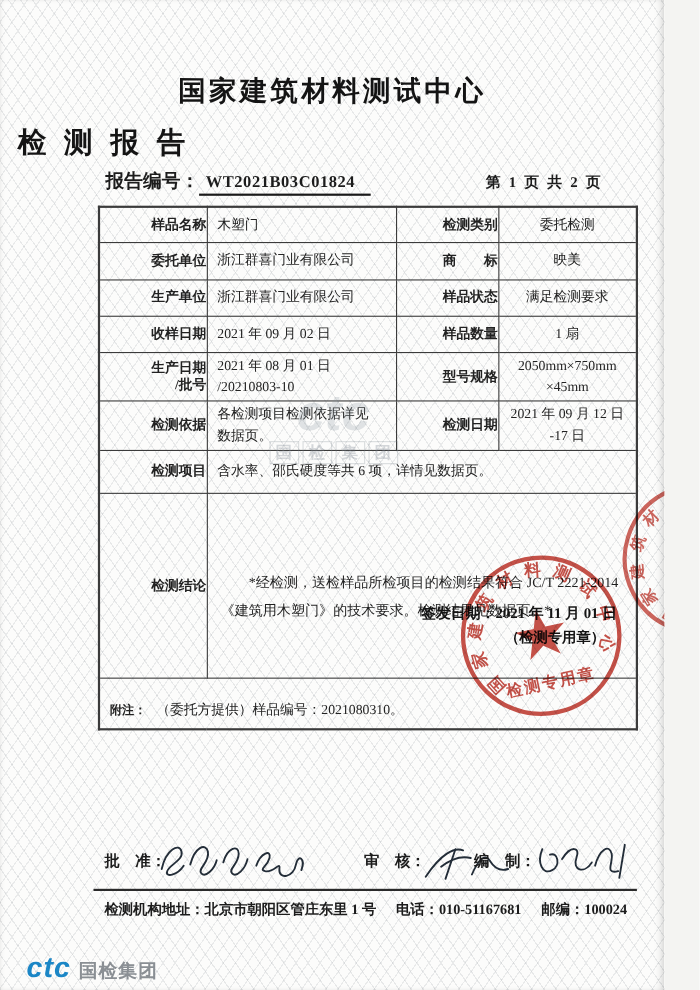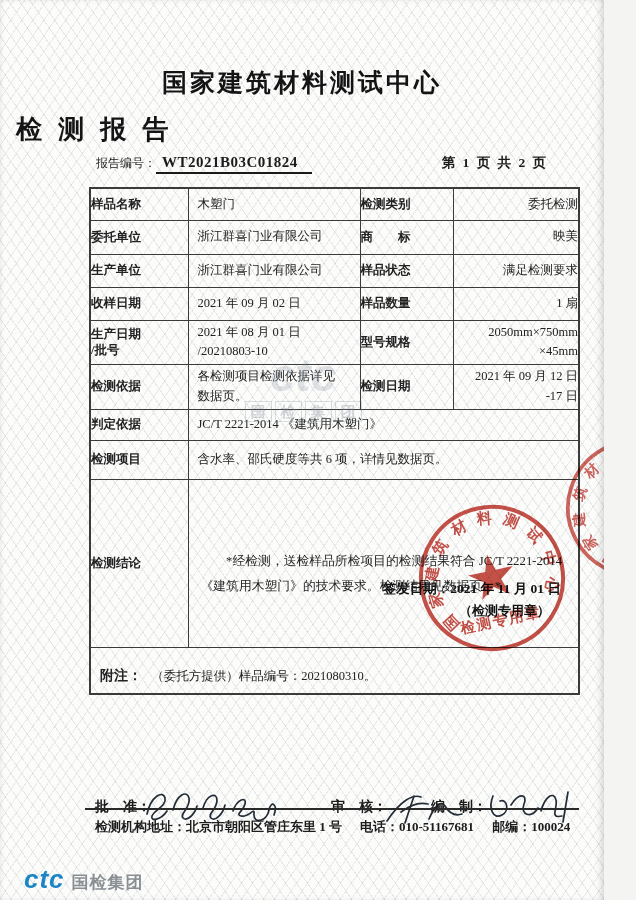--- a/index.html
+++ b/index.html
@@ -24,60 +24,60 @@
   }
   .doc-title{
     position:absolute; top:112px; left:0; width:100%;
     text-align:left; font-size:26px; font-weight:bold;
     letter-spacing:0.62em; text-indent:0.62em; color:#141414;
   }
   .report-row{
     position:absolute; top:153px; left:96px; right:56px;
     display:flex; justify-content:space-between; align-items:baseline;
   }
-  .report-no-label{ font-size:12px; font-weight:normal; }
+  .report-no-label{ font-size:17px; font-weight:bold; }
   .report-no{
     font-size:15px; font-weight:bold; letter-spacing:0.5px;
     border-bottom:2px solid #1a1a1a; padding:0 14px 2px 6px;
   }
   .page-info{ font-size:13.5px; font-weight:bold; letter-spacing:2px; }
 
   table.report{
     position:absolute; left:89px; top:187px; width:489px;
     border-collapse:collapse; table-layout:fixed;
   }
   table.report td{
     border:1px solid #3b3b3b; vertical-align:middle;
     font-size:12.5px; color:#222; overflow:hidden;
   }
   table.report{ border:2px solid #3b3b3b; }
   td.lbl{
-    text-align:left; font-weight:bold; font-size:13.5px; color:#111;
+    text-align:right; font-weight:bold; font-size:13.5px; color:#111;
     white-space:pre-line; line-height:1.3;
   }
   td.val-l{ text-align:left; padding-left:9px; white-space:pre-line; line-height:1.55; }
-  td.val-c{ text-align:right; white-space:pre-line; line-height:1.55; }
+  td.val-c{ text-align:center; white-space:pre-line; line-height:1.55; }
   td.conclusion-cell{ position:relative; vertical-align:top; }
   .conclusion-text{
     padding:22px 10px 0 12px; text-indent:2em; line-height:1.95;
     font-size:12.8px; color:#1f1f1f;
   }
   .issue-date{
     position:absolute; top:100px; right:17px;
     font-size:13.5px; font-weight:bold; color:#141414;
   }
   .seal-note{
     position:absolute; top:122px; right:28px;
     font-size:13px; font-weight:bold; color:#141414;
   }
   td.note-cell{ vertical-align:top; padding:12px 0 0 9px; font-size:13px; }
-  .note-label{ font-weight:bold; font-size:14px;margin-top:12px; }
+  .note-label{ font-weight:bold; font-size:11px;margin-top:12px; }
   .note-text{ margin-left:6px; }
 
-  .sign-row{ position:absolute; top:770px; left:95px; right:40px; height:40px; font-size:14px; font-weight:bold;margin-top:24px; }
+  .sign-row{ position:absolute; top:770px; left:95px; right:40px; height:40px; font-size:14px; font-weight:bold; }
   .sig-label{ position:absolute; top:4px; }
   .lbl-approve{ left:0; }
   .lbl-review{ left:236px; }
   .lbl-prepare{ left:336px; }
   .sig{ position:absolute; stroke:#232d38; fill:none; stroke-width:1.7; stroke-linecap:round; stroke-linejoin:round; }
   .sig1{ left:46px; top:-10px; }
   .sig2{ left:288px; top:-6px; }
   .sig3{ left:388px; top:-10px; }
 
   .footer-rule{ position:absolute; top:808px; left:85px; width:494px; height:2px; background:#2a2a2a; }
@@ -163,24 +163,20 @@
       <td class="val-c">2050mm×750mm
 ×45mm</td>
     </tr>
     <tr style="height:45px">
       <td class="lbl">检测依据</td>
       <td class="val-l">各检测项目检测依据详见
 数据页。</td>
       <td class="lbl">检测日期</td>
       <td class="val-c">2021 年 09 月 12 日
 -17 日</td>
-    </tr>
-    <tr style="height:31px">
-      <td class="lbl">判定依据</td>
-      <td class="val-l" colspan="3">JC/T 2221-2014 《建筑用木塑门》</td>
     </tr>
     <tr style="height:39px">
       <td class="lbl">检测项目</td>
       <td class="val-l" colspan="3">含水率、邵氏硬度等共 6 项，详情见数据页。</td>
     </tr>
     <tr style="height:168px">
       <td class="lbl">检测结论</td>
       <td class="conclusion-cell" colspan="3">
         <div class="conclusion-text">*经检测，送检样品所检项目的检测结果符合 JC/T 2221-2014《建筑用木塑门》的技术要求。检测结果见数据页。*</div>
         <div class="issue-date">签发日期：2021 年 11 月 01 日</div>

